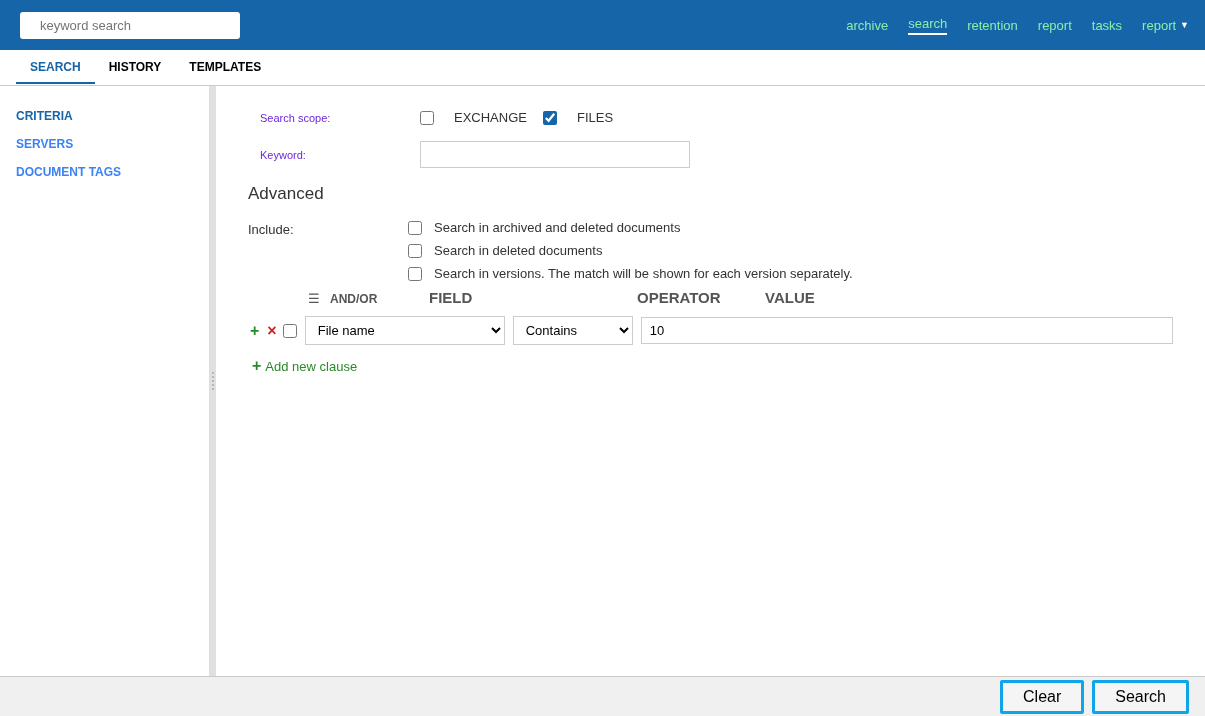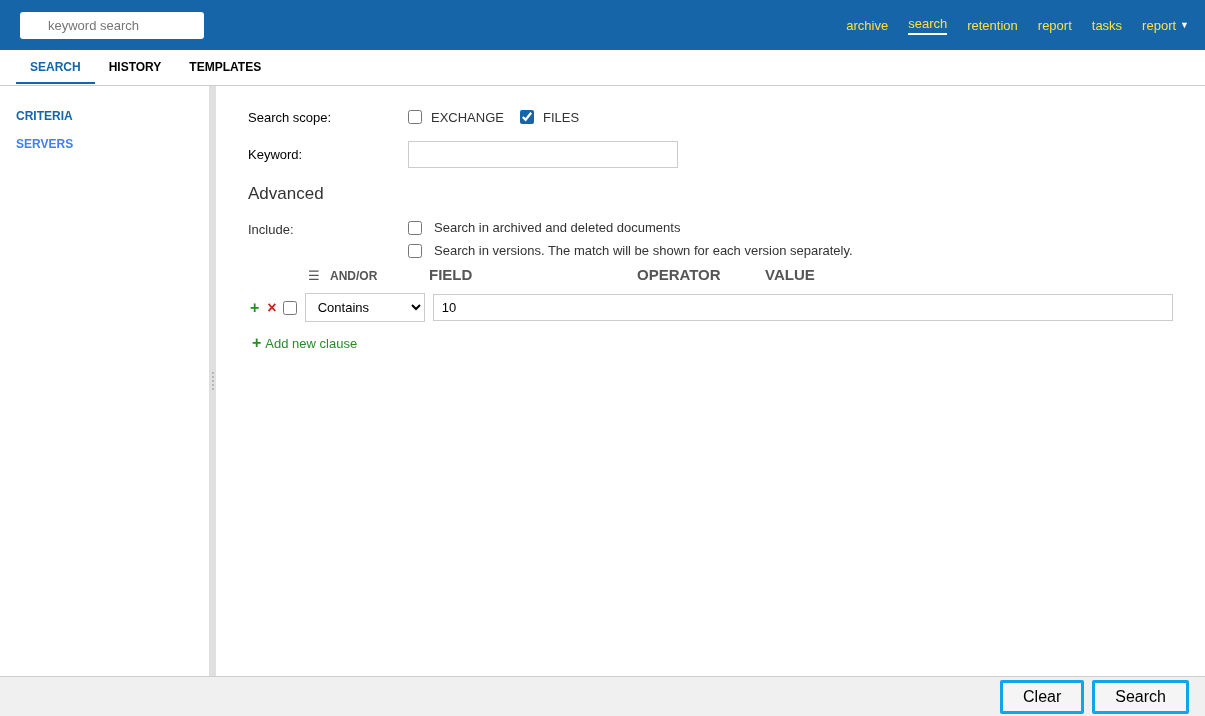--- a/index.html
+++ b/index.html
@@ -18,35 +18,35 @@
       color: white;
       font-size: 15px;
       font-weight: bold;
       white-space: nowrap;
     }
     .header-logo span { color: #a8d4f5; }
     .header-search-input {
       background: white;
       border: none;
       border-radius: 3px;
-      padding: 6px 28px;
-      font-size: 13px;
-      width: 184px;
+      padding: 6px 20px;
+      font-size: 13px;
+      width: 220px;
       color: #aaa;
       outline: none;
       margin-left: 4px;
     }
     .header-nav {
       margin-left: auto;
       display: flex;
       align-items: center;
       gap: 20px;
     }
     .header-nav a {
-      color: #fde047;
+      color: #86efac;
       text-decoration: none;
       font-size: 13px;
     }
     .header-nav a.active {
       border-bottom: 2px solid white;
       padding-bottom: 2px;
     }
     .header-nav .admin {
       display: flex;
       align-items: center;
@@ -115,31 +115,33 @@
     }
 
     
     .form-row {
       display: flex;
       align-items: center;
       margin-bottom: 16px;
     }
     .form-label {
       width: 160px;
-      color: #000000;
-      font-size: 13px;
+      color: #6d28d9;
+      font-size: 11px;
+      margin-left: 12px;
     }
     .form-controls {
       display: flex;
       align-items: center;
       gap: 16px;
     }
     .checkbox-label {
       display: flex;
-      gap: 9px;
+      align-items: center;
+      gap: 20px;
       font-size: 13px;
       color: #333;
     }
     .checkbox-label input[type="checkbox"] {
       width: 14px;
       height: 14px;
     }
     input[type="checkbox"].blue-check {
       accent-color: #1565a8;
     }
@@ -334,20 +336,21 @@
   <div class="tab-item active">SEARCH</div>
   <div class="tab-item">HISTORY</div>
   <div class="tab-item">TEMPLATES</div>
 </div>
 
 <div class="main-layout">
 
   <div class="sidebar">
     <div class="sidebar-item active">CRITERIA</div>
     <div class="sidebar-item">SERVERS</div>
+    <div class="sidebar-item">DOCUMENT TAGS</div>
   </div>
 
   <div class="resize-handle">
     <div class="resize-handle-dot"></div>
     <div class="resize-handle-dot"></div>
     <div class="resize-handle-dot"></div>
     <div class="resize-handle-dot"></div>
     <div class="resize-handle-dot"></div>
   </div>
 
@@ -377,20 +380,24 @@
 
       <div class="include-section">
         <div class="include-label">Include:</div>
         <div class="include-options">
           <label class="include-option">
             <input type="checkbox" style="">
             <span>Search in archived and deleted documents</span>
           </label>
           <label class="include-option">
             <input type="checkbox" style="">
+            <span>Search in deleted documents</span>
+          </label>
+          <label class="include-option">
+            <input type="checkbox" style="">
             <span>Search in versions. The match will be shown for each version separately.</span>
           </label>
         </div>
       </div>
 
       <div class="clause-builder">
 
         <div style="display:flex; align-items:center; gap:8px; padding-left:60px;">
           <div style="width:14px; color:#555; font-size:13px;">☰</div>
           <div style="font-size:12px; font-weight:bold; color:#555; width:55px;">AND/OR</div>
@@ -403,20 +410,30 @@
           <div style="flex:1;">
             <div class="clause-col-label">VALUE</div>
           </div>
         </div>
 
         <div class="clause-row">
           <div class="clause-actions">
             <button class="btn-add-clause">+</button>
             <button class="btn-remove-clause">×</button>
             <input type="checkbox" style="width: 14px; height: 14px;">
+          </div>
+          <div class="field-col">
+            <select class="clause-select">
+              <option>File name</option>
+              <option>Subject</option>
+              <option>From</option>
+              <option>To</option>
+              <option>Date</option>
+              <option>Size</option>
+            </select>
           </div>
           <div class="operator-col">
             <select class="operator-select">
               <option>Contains</option>
               <option>Equals</option>
               <option>Starts with</option>
               <option>Ends with</option>
             </select>
           </div>
           <div class="value-col">

